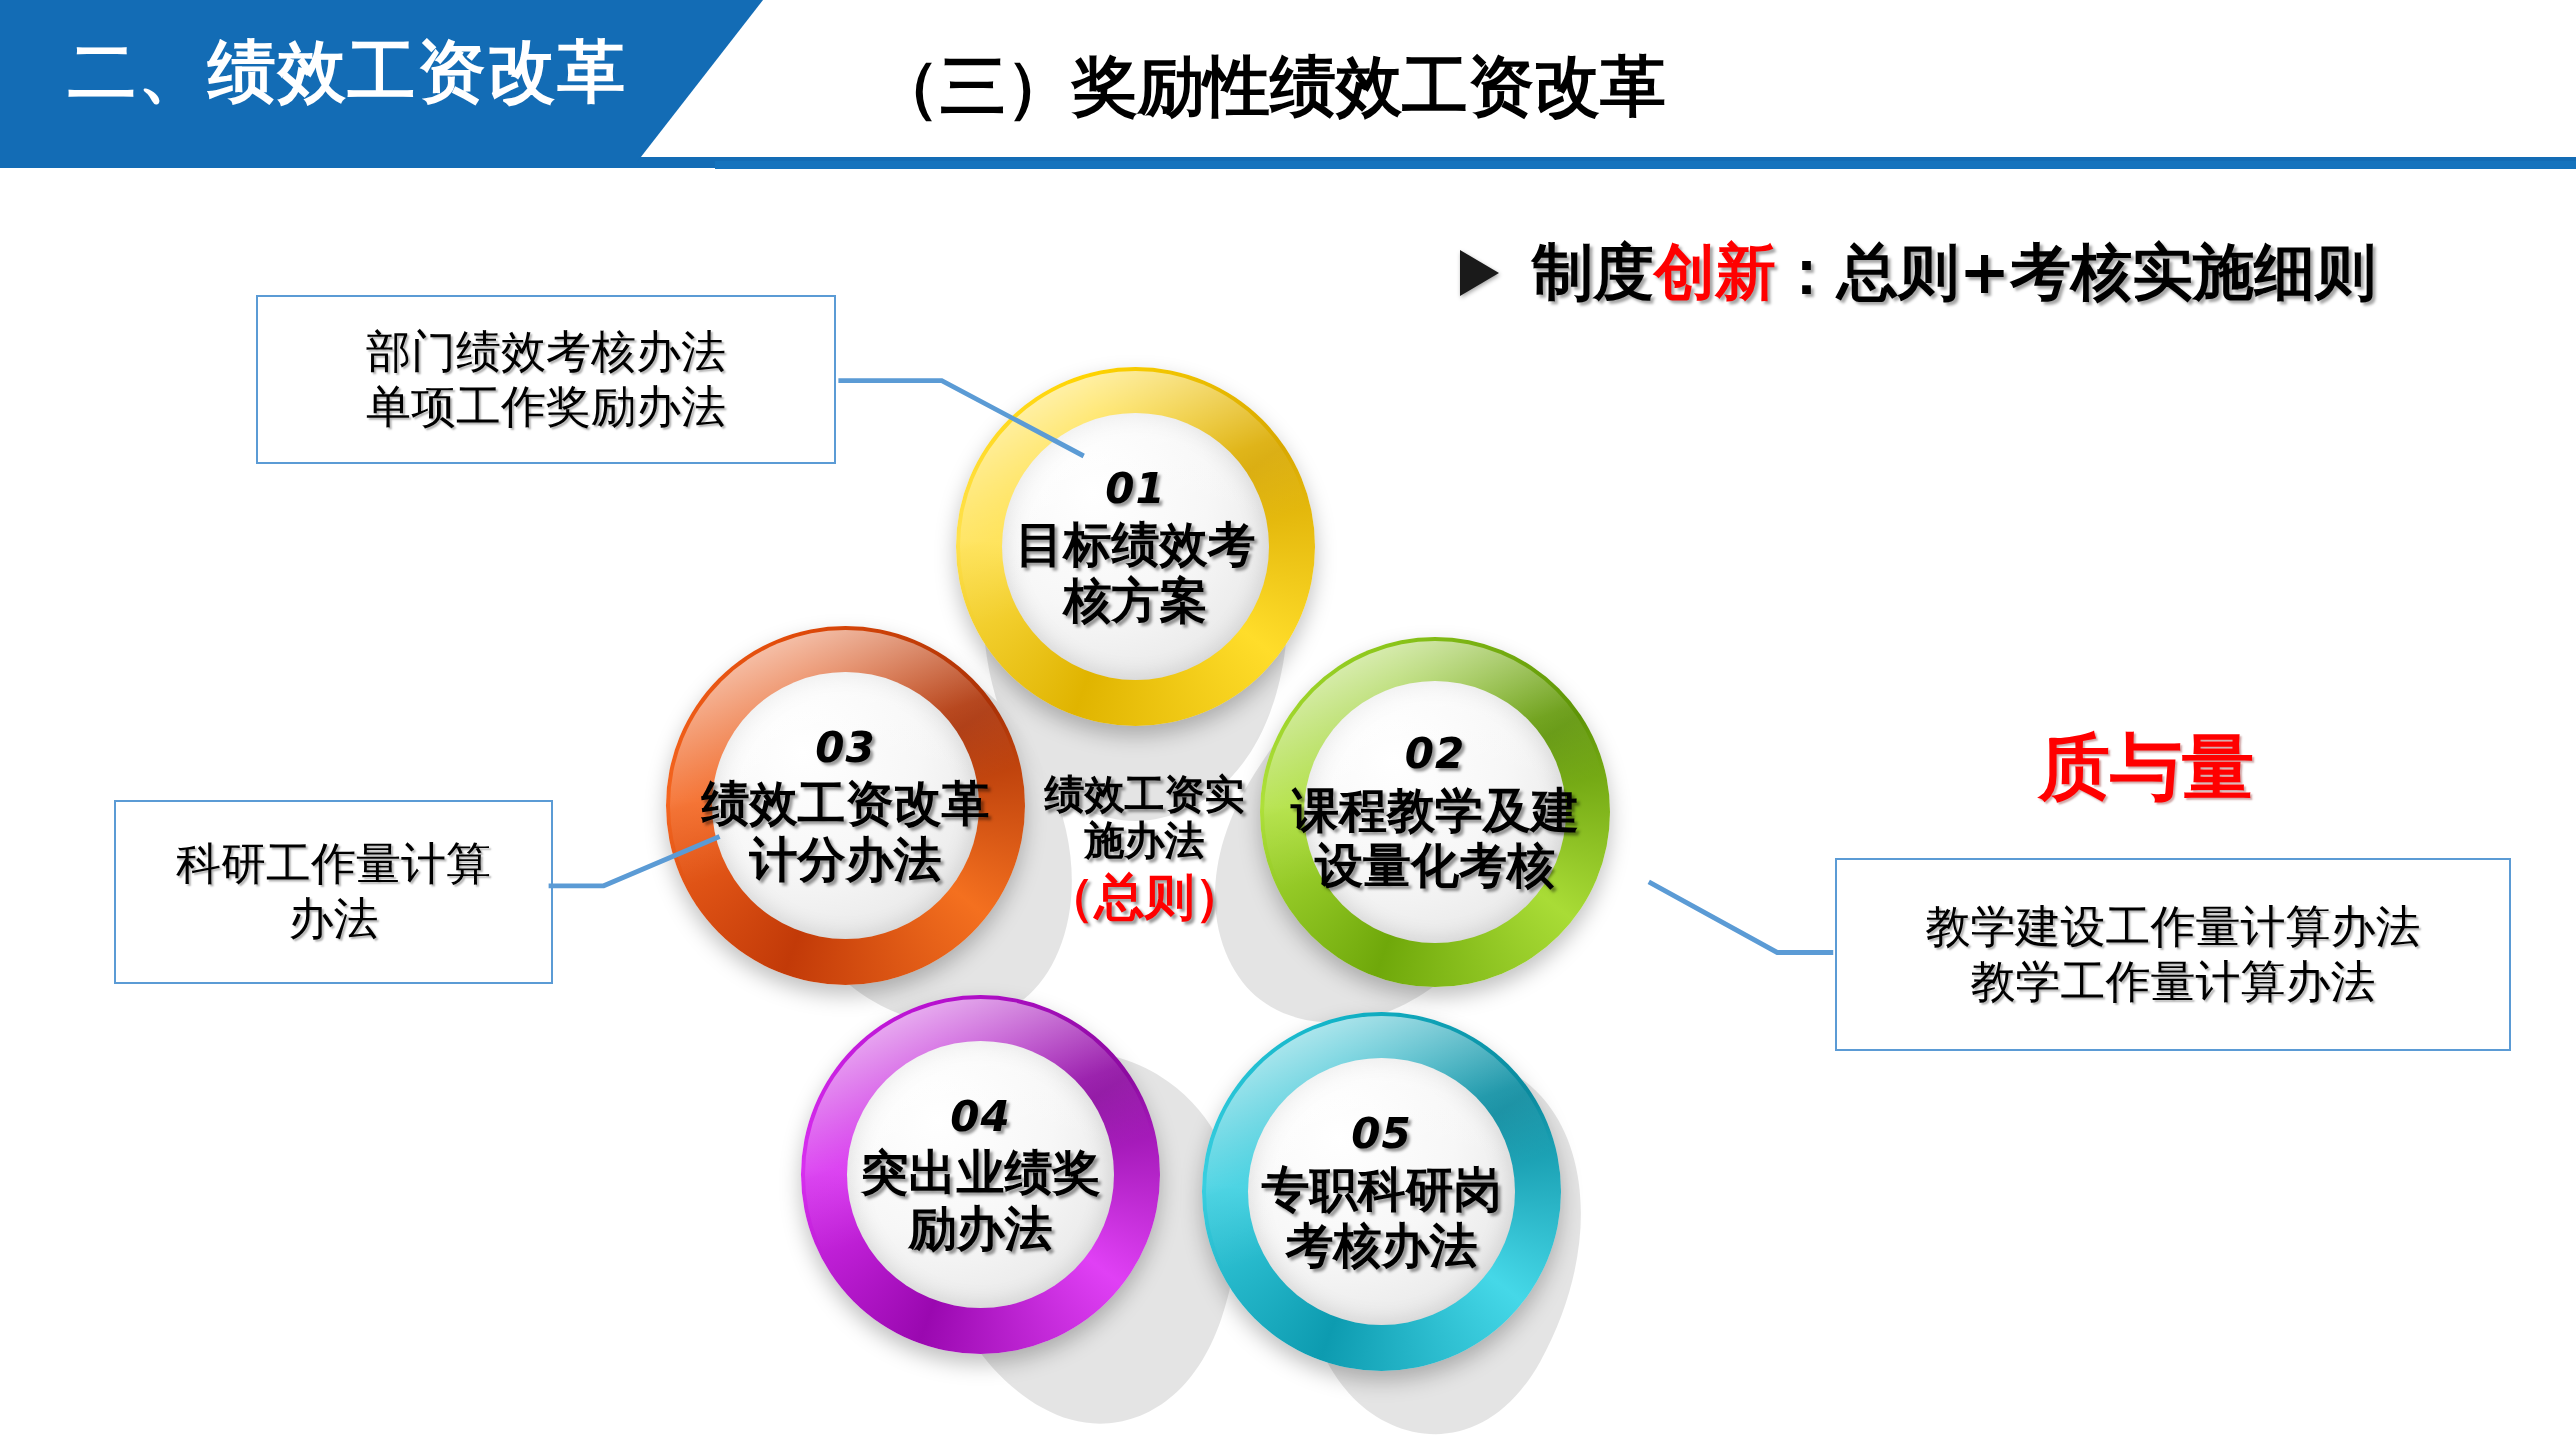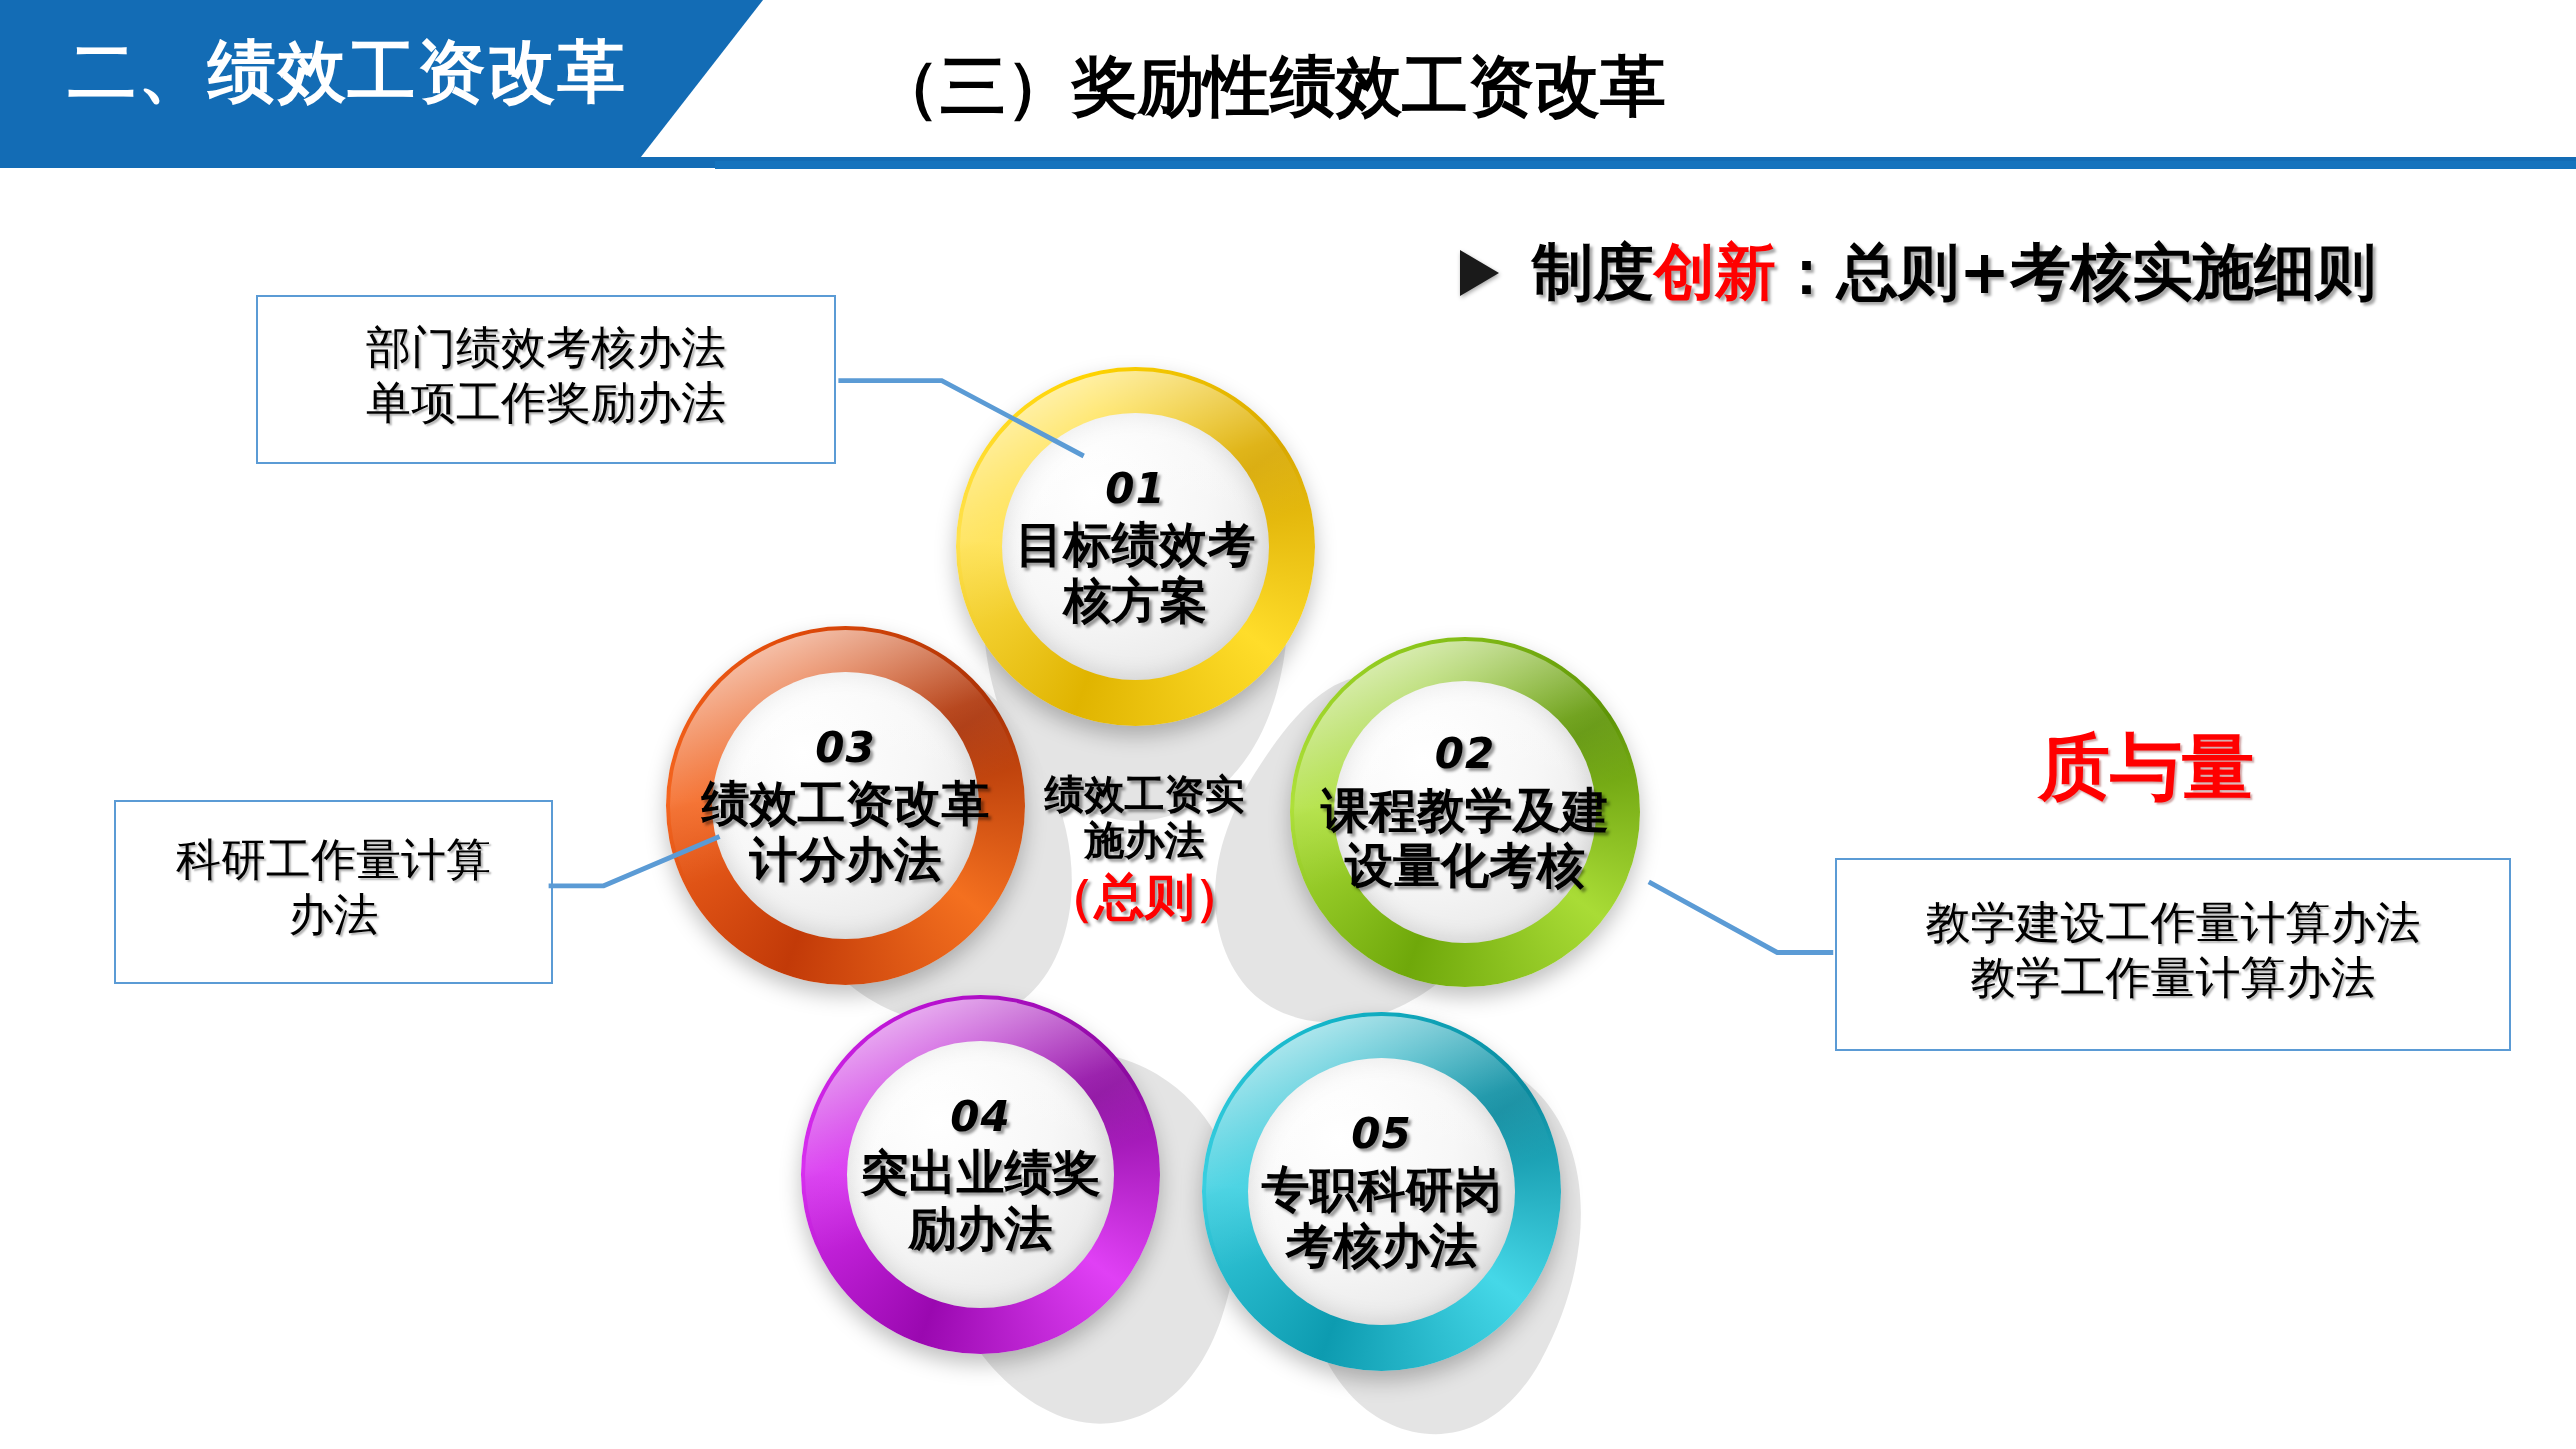--- a/index.html
+++ b/index.html
@@ -73,21 +73,21 @@
   
   .callout{
     position:absolute;
     border:2.9px solid #5b9bd5;
     background:#ffffff;
     box-sizing:border-box;
     display:flex;flex-direction:column;
     align-items:center;justify-content:center;
     color:#000;
     text-shadow:1.9px 1.9px 1.9px rgba(0,0,0,.30);
-    font-family:Liberation Mono, monospace;
+    font-family:Liberation Sans, sans-serif;
   }
   .callout span{display:block;white-space:nowrap;line-height:1.22;}
 
   #callout-top   {left:256px;top:295px;width:580px;height:169px;font-size:45px;}
   #callout-left  {left:114px;top:800px;width:439px;height:184px;font-size:45px;}
   #callout-right {left:1835px;top:858px;width:676px;height:193px;font-size:45px;}
 
   
   .connectors{position:absolute;left:0;top:0;width:2576px;height:1450px;z-index:4;pointer-events:none;}
 
@@ -120,21 +120,21 @@
   }
   .ring .t{display:block;font-size:48px;white-space:nowrap;}
   .ring .gloss{
     position:absolute;border-radius:50%;
     background:linear-gradient(160deg, rgba(255,255,255,.85) 0%, rgba(255,255,255,.10) 38%, rgba(255,255,255,0) 55%);
     pointer-events:none;z-index:2;
   }
 
   
   #ring-01{left:290px;top:0px;   width:359px;height:359px;}
-  #ring-02{left:624px;top:270px; width:350px;height:350px;}
+  #ring-02{left:594px;top:270px; width:350px;height:350px;}
   #ring-03{left:0px;  top:259px; width:359px;height:359px;}
   #ring-04{left:135px;top:628px; width:359px;height:359px;}
   #ring-05{left:536px;top:645px; width:359px;height:359px;}
 
   #ring-01 .inner,#ring-03 .inner,#ring-04 .inner,#ring-05 .inner{inset:46px;}
   #ring-02 .inner{inset:44px;}
   #ring-01 .gloss,#ring-02 .gloss,#ring-03 .gloss,#ring-04 .gloss,#ring-05 .gloss{inset:3.9px;}
 
   #ring-01{background:
       radial-gradient(circle at 50% 50%, rgba(0,0,0,0) 62%, rgba(0,0,0,0) 62%),

